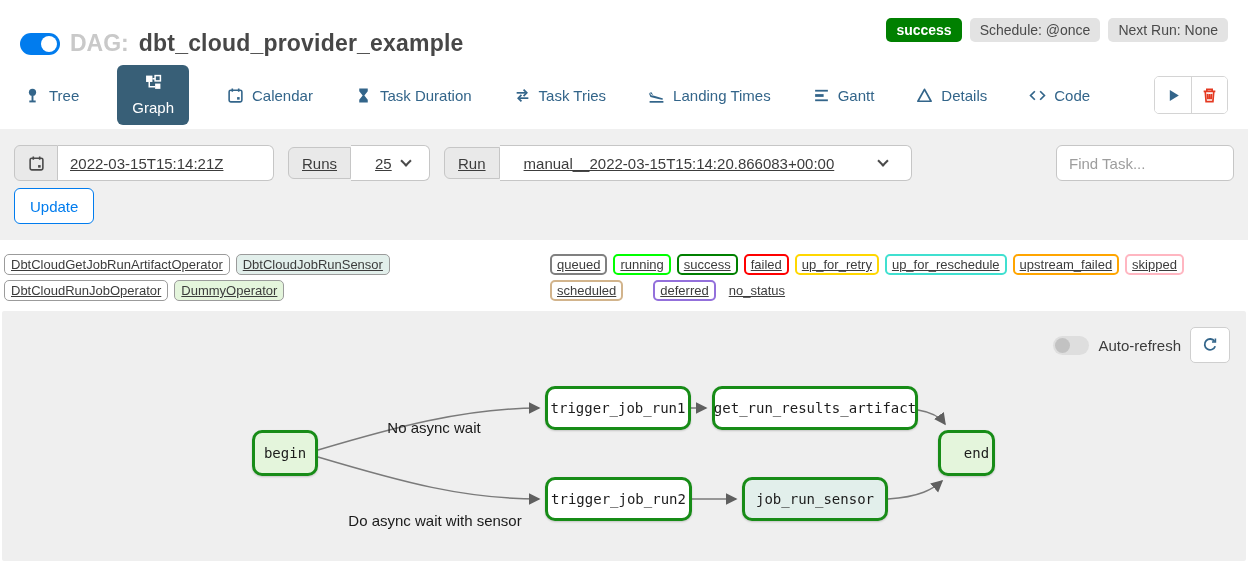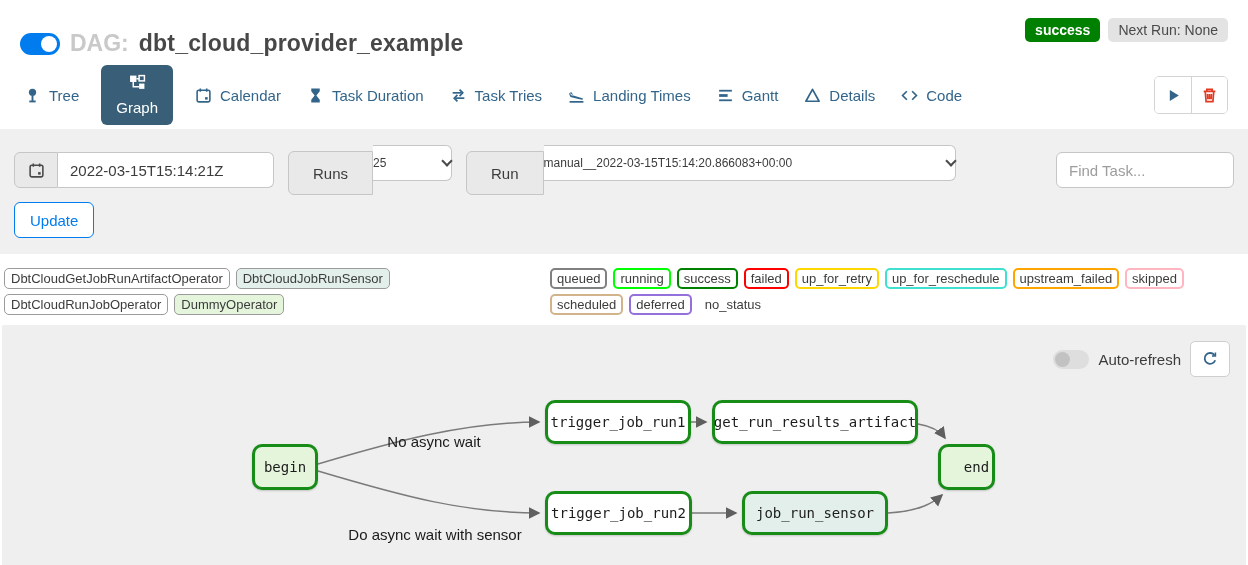--- a/index.html
+++ b/index.html
@@ -13,56 +13,56 @@
   .toggle .knob { width:16px; height:16px; border-radius:50%; background:#fff; position:absolute; top:3px; }
   .toggle.on .knob { right:3px; }
   .dag-prefix { font-size:23px; font-weight:700; color:#c9c9c9; }
   .dag-title  { font-size:23px; font-weight:700; color:#474747; letter-spacing:.2px; }
   .header-badges { margin-left:auto; display:flex; gap:8px; }
   .badge { font-size:14px; padding:4px 10px; border-radius:5px; white-space:nowrap; }
   .badge.gray { background:#e3e3e3; color:#4a4a4a; }
   .badge.status { color:#fff; font-weight:700; }
 
   
-  .tabbar { display:flex; align-items:center; gap:18px; padding:0 20px; margin-top:18px; height:40px; }
+  .tabbar { display:flex; align-items:center; gap:34px; padding:0 20px; margin-top:18px; height:40px; }
   .tab { display:flex; align-items:center; gap:8px; font-size:15px; font-weight:500;
          color:#33658a; cursor:pointer; padding:9px 4px; border-radius:6px; }
   .tab.active { background:#385f77; color:#fff; padding:9px 15px;flex-direction:column; }
   .tab svg { width:17px; height:17px; display:block; }
   .tab-actions { margin-left:auto; display:flex; border:1px solid #d4d4d4; border-radius:5px; overflow:hidden; background:#fff; }
   .tab-actions .abtn { width:36px; height:36px; display:flex; align-items:center; justify-content:center;
      background:#fff; border:none; cursor:pointer; }
   .tab-actions .abtn + .abtn { border-left:1px solid #d4d4d4; }
   .tab-actions svg { width:17px; height:17px; }
 
   
   .filterbar { background:#f0f0f0; margin-top:14px; padding:16px 14px; display:flex; flex-direction:column; gap:7px; }
   .frow { display:flex; align-items:center; gap:14px; }
-  .igroup { display:flex; align-items:flex-start; }
+  .igroup { display:flex; align-items:center;text-decoration:underline; }
   .igroup > * { border:1px solid #c6c6c6; }
   .igroup > :first-child { border-radius:6px 0 0 6px; }
   .igroup > :last-child { border-radius:0 6px 6px 0; border-left:none; }
   .igroup > :only-child { border-radius:6px; }
-  .glabel { background:#e9e9e9; color:#3c3c3c; font-size:15px; display:flex; align-items:center; padding:0 24px; height:44px;margin-top:6px; }
+  .glabel { background:#e9e9e9; color:#3c3c3c; font-size:15px; display:flex; align-items:center; padding:0 13px; height:32px; }
   .ginput { background:#fff; height:36px; font-size:15px; color:#3c3c3c; padding:0 12px;
             font-family:"Liberation Sans",sans-serif; outline:none; }
   .gselect { background:#fff; height:36px; display:flex; align-items:center; gap:10px;
-             font-size:12px; padding:0 0; cursor:pointer; }
+             font-size:15px; padding:0 24px; cursor:pointer; }
   .chev { width:8px; height:8px; border-right:2px solid #4a4a4a; border-bottom:2px solid #4a4a4a;
           transform:rotate(45deg); margin-top:-4px; flex:0 0 auto; }
   .icon-btn { background:#e9e9e9; width:44px; display:flex; align-items:center; justify-content:center; cursor:pointer; height:36px; }
   .icon-btn svg { width:17px; height:17px; }
   .find-task { margin-left:auto; width:178px; height:36px; border:1px solid #c6c6c6; border-radius:6px;
                padding:0 12px; font-size:15px; font-family:"Liberation Sans",sans-serif; color:#3c3c3c; outline:none; background:#fff; }
   .find-task::placeholder { color:#9d9d9d; }
   .update-btn { background:#fff; border:1px solid #017cee; color:#017cee; font-size:15px;
                 height:36px; padding:0 15px; border-radius:6px; cursor:pointer; font-family:"Liberation Sans",sans-serif; }
 
   
-  .legend { display:flex; align-items:flex-start; margin:14px 2px 10px 4px; }
+  .legend { display:flex; align-items:flex-start; margin:14px 2px 10px 4px;text-decoration:underline; }
   .legend-ops { width:546px; display:flex; flex-wrap:wrap; gap:5px 6px; }
   .legend-statuses { flex:1; display:flex; flex-wrap:wrap; gap:5px 6px; align-content:flex-start; }
   .op-badge { border:1px solid #9b9b9b; border-radius:5px; font-size:13px; padding:2px 6px; color:#3c3c3c; white-space:nowrap; }
   .st-badge { border:2px solid; border-radius:5px; font-size:13px; padding:1px 5px; color:#3c3c3c; white-space:nowrap; background:#fff; }
 
   
   .graph { position:relative; margin:0 2px; height:250px; background:#efefef; border-radius:2px; }
   .graph svg.edges { position:absolute; inset:0; width:100%; height:100%; }
   .gnode { position:absolute; display:flex; align-items:center; justify-content:center;
            border:3px solid; border-radius:10px; font-family:"DejaVu Sans Mono", monospace;
@@ -82,20 +82,21 @@
 <div class="header">
   <div class="header-left">
     <div class="toggle on" id="dag-toggle" style="background: rgb(1, 124, 238);">
       <div class="knob"></div>
     </div>
     <span class="dag-prefix">DAG:</span>
     <span class="dag-title">dbt_cloud_provider_example</span>
   </div>
   <div class="header-badges">
     <span class="badge status" id="status-badge" style="background: rgb(0, 128, 0);">success</span>
+    <span class="badge gray">Schedule: @once</span>
     <span class="badge gray">Next Run: None</span>
   </div>
 </div>
 
 <div class="tabbar">
 
   <div class="tab">
       <span style="display: flex;">
         <svg viewBox="0 0 16 16">
           <circle cx="8" cy="5" r="3.4" fill="currentColor"></circle>
@@ -241,21 +242,21 @@
   <div class="legend-statuses" id="legend-statuses">
       <span class="st-badge" style="border-color: rgb(128, 128, 128);">queued</span>
       <span class="st-badge" style="border-color: rgb(0, 255, 0);">running</span>
       <span class="st-badge" style="border-color: rgb(0, 128, 0);">success</span>
       <span class="st-badge" style="border-color: rgb(255, 0, 0);">failed</span>
       <span class="st-badge" style="border-color: rgb(255, 215, 0);">up_for_retry</span>
       <span class="st-badge" style="border-color: rgb(64, 224, 208);">up_for_reschedule</span>
       <span class="st-badge" style="border-color: rgb(255, 165, 0);">upstream_failed</span>
       <span class="st-badge" style="border-color: rgb(255, 182, 193);">skipped</span>
       <span class="st-badge" style="border-color: rgb(210, 180, 140);">scheduled</span>
-      <span class="st-badge" style="border-color: rgb(147, 112, 219);">deferred</span>
+      <span class="st-badge" style="border-color: rgb(147, 112, 219); margin-left: 24px;">deferred</span>
       <span class="st-badge" style="border-color: transparent; background: transparent;">no_status</span>
     </div>
 </div>
 
 <div class="graph" id="graph">
   <svg class="edges" id="edges-svg" viewBox="0 0 1244 250" preserveAspectRatio="none">
     <defs>
       <marker id="arrow" markerWidth="9" markerHeight="9" refX="7" refY="4" orient="auto">
         <path d="M0,0 L8,4 L0,8 Z" fill="#5f5f5f"></path>
       </marker>

